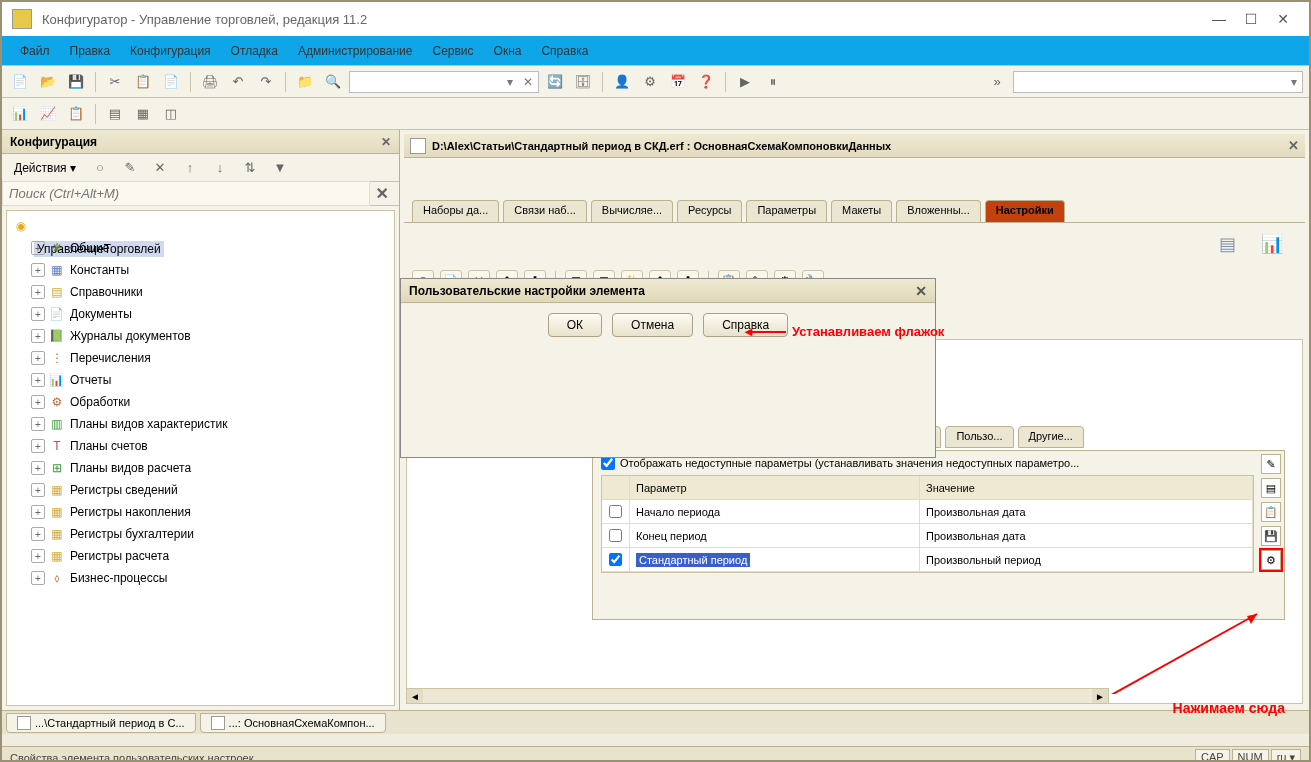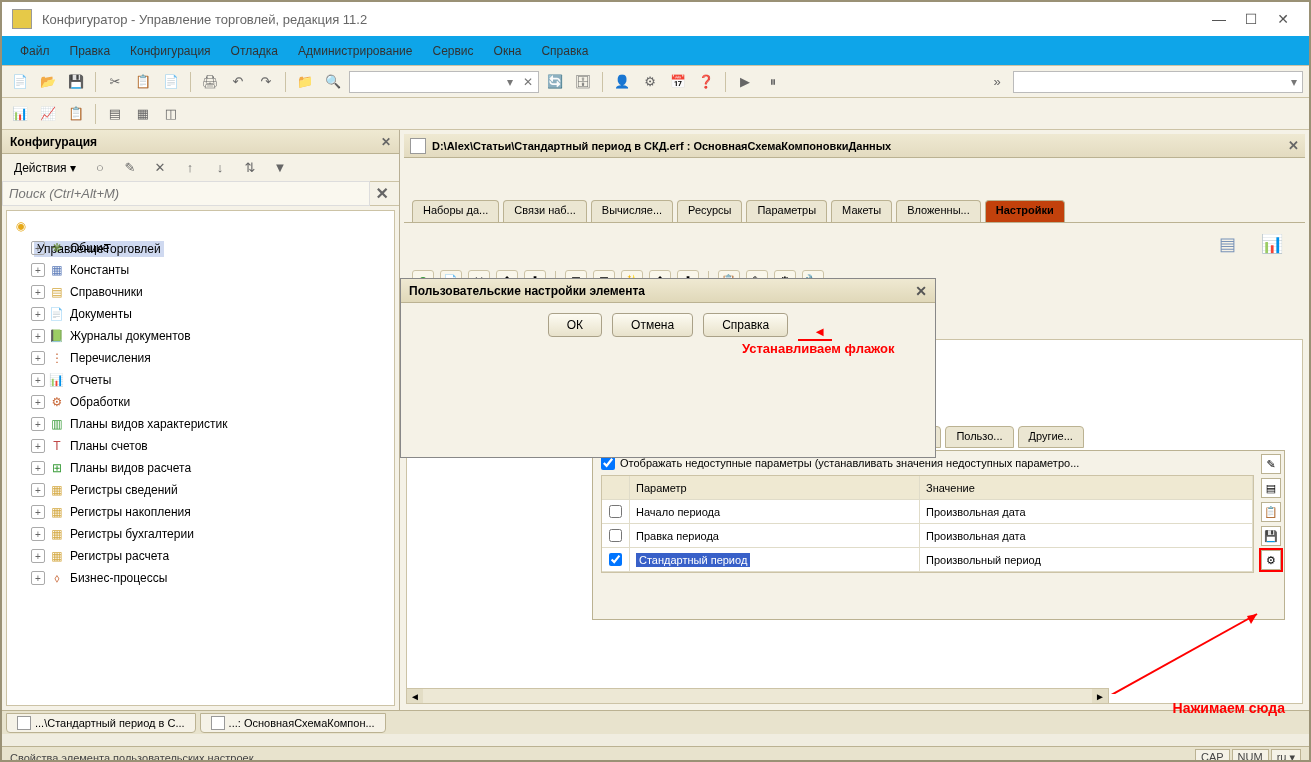--- a/index.html
+++ b/index.html
@@ -88,21 +88,21 @@
 .dialog .dtitle .x { margin-left: auto; cursor: pointer; font-size: 14px; color: #555; }
 .dialog .dbody { padding: 12px 14px; font-size: 12px; }
 .dialog .drow { display: flex; align-items: center; height: 30px; gap: 8px; }
 .dialog .drow label { width: 270px; }
 .dialog .chk-wrap { border: 3px solid red; padding: 1px; }
 .dialog .drow input[type=checkbox] { width: 14px; height: 14px; }
 .dialog .drow select, .dialog .drow input[type=text] { flex: 1; height: 22px; border: 1px solid #bbb292; background: #fff; font-size: 12px; padding: 0 4px; }
 .dialog .dbtns { display: flex; justify-content: center; gap: 10px; padding: 10px; }
 .dialog .dbtns button { height: 24px; padding: 0 18px; font-size: 12px; background: linear-gradient(#fdfbf2,#e8e2cb); border: 1px solid #aaa188; border-radius: 4px; cursor: pointer; }
 
-.annot-arrow1 { position: absolute; left: 740px; top: 322px; color: red; font-size: 13px; font-weight: bold; z-index: 200; display: flex; align-items: center; flex-direction: column; }
+.annot-arrow1 { position: absolute; left: 740px; top: 322px; color: red; font-size: 13px; font-weight: bold; z-index: 200; display: flex; align-items: center; }
 .annot-arrow1::before { content: "◄"; letter-spacing: -3px; }
 .annot-arrow1 .line { display: inline-block; width: 34px; height: 2px; background: red; margin-right: 6px; }
 
 .annot-arrow2 { position: absolute; right: 24px; bottom: 44px; color: red; font-size: 14px; font-weight: bold; z-index: 50; }
 
 .bottom-tabs { height: 24px; background: #e8e3cd; border-top: 1px solid #bbb292; display: flex; align-items: center; padding: 0 4px; gap: 4px; font-size: 11px; }
 .bottom-tabs .btab { height: 20px; padding: 2px 10px; background: #f5f2e7; border: 1px solid #bbb292; border-radius: 0 0 4px 4px; display: flex; align-items: center; gap: 4px; cursor: pointer; }
 .bottom-tabs .btab .bi { width: 14px; height: 14px; background: #fff; border: 1px solid #999; }
 
 .statusbar { height: 22px; background: #e8e3cd; display: flex; align-items: center; padding: 0 8px; font-size: 11px; color: #444; border-top: 1px solid #bbb292; margin-top: 12px; }
@@ -357,21 +357,21 @@
           <div class="cell c0">
               <input type="checkbox" style="">
             </div>
           <div class="cell c1">Начало периода</div>
           <div class="cell c2">Произвольная дата</div>
         </div>
         <div class="row">
           <div class="cell c0">
               <input type="checkbox" style="">
             </div>
-          <div class="cell c1">Правка периода</div>
+          <div class="cell c1">Конец период</div>
           <div class="cell c2">Произвольная дата</div>
         </div>
         <div class="row sel">
           <div class="cell c0">
               <input type="checkbox" checked="" style="">
             </div>
           <div class="cell c1">
               <span>Стандартный период</span>
             </div>
           <div class="cell c2">Произвольный период</div>

